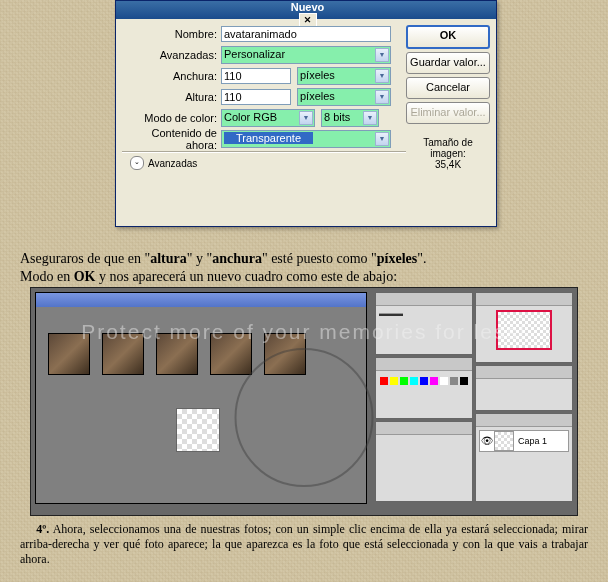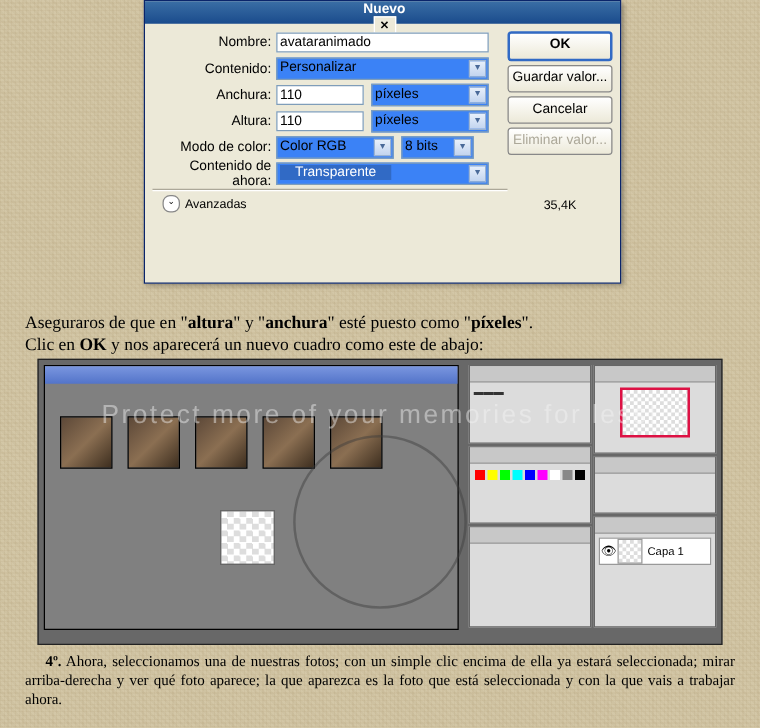--- a/index.html
+++ b/index.html
@@ -82,21 +82,21 @@
     background: #fff;
     border: 1px solid #7f9db9;
     height: 16px;
     padding: 0 2px;
     font-family: Liberation Sans, sans-serif;
     font-size: 11px;
     box-sizing: border-box;
     line-height: 14px;
   }
   .sel {
-    background: #3b82f6;
+    background: #86efac;
     border: 1px solid #7f9db9;
     height: 18px;
     position: relative;
     padding: 1px 16px 1px 2px;
     font-family: Tahoma, sans-serif;
     font-size: 11px;
     box-sizing: border-box;
   }
   .sel::after {
     content: "▼";
@@ -235,21 +235,21 @@
     <span class="spacer"></span>
     <div class="closebtn">✕</div>
   </div>
   <div class="dlgbody">
     <div class="leftcol">
       <div class="row">
         <div class="lbl">Nombre:</div>
         <input class="inp" style="width: 170px;" value="avataranimado">
       </div>
       <div class="row">
-        <div class="lbl">Contenido:</div>
+        <div class="lbl">Avanzadas:</div>
         <div class="sel" style="width:170px"><span>Personalizar</span></div>
       </div>
       <div class="row">
         <div class="lbl">Anchura:</div>
         <input class="inp" style="width: 70px;" value="110">
         <div style="width:6px"></div>
         <div class="sel" style="width:94px"><span>píxeles</span></div>
       </div>
       <div class="row">
         <div class="lbl">Altura:</div>
@@ -273,29 +273,30 @@
         <span>Avanzadas</span>
       </div>
     </div>
     <div class="rightcol">
       <div class="btn default">OK</div>
       <div class="btn">Guardar valor...</div>
       <div class="btn">Cancelar</div>
       <div class="btn disabled">Eliminar valor...</div>
       <div style="flex:1"></div>
       <div class="sizeinfo">
+        <div>Tamaño de imagen:</div>
         <div>35,4K</div>
       </div>
     </div>
   </div>
 </div>
 
 <div class="para1">
   <span>Aseguraros de que en "</span><b>altura</b><span>" y "</span><b>anchura</b><span>" esté puesto como "</span><b>píxeles</b><span>".</span><br>
-  <span>Clic en </span><b>OK</b><span> y nos aparecerá un nuevo cuadro como este de abajo:</span>
+  <span>Modo en </span><b>OK</b><span> y nos aparecerá un nuevo cuadro como este de abajo:</span>
 </div>
 
 <div class="psapp">
   <div class="pswin">
     <div class="pswin-title"></div>
     <div class="thumbs">
       <div class="thumb"></div>
       <div class="thumb"></div>
       <div class="thumb"></div>
       <div class="thumb"></div>

